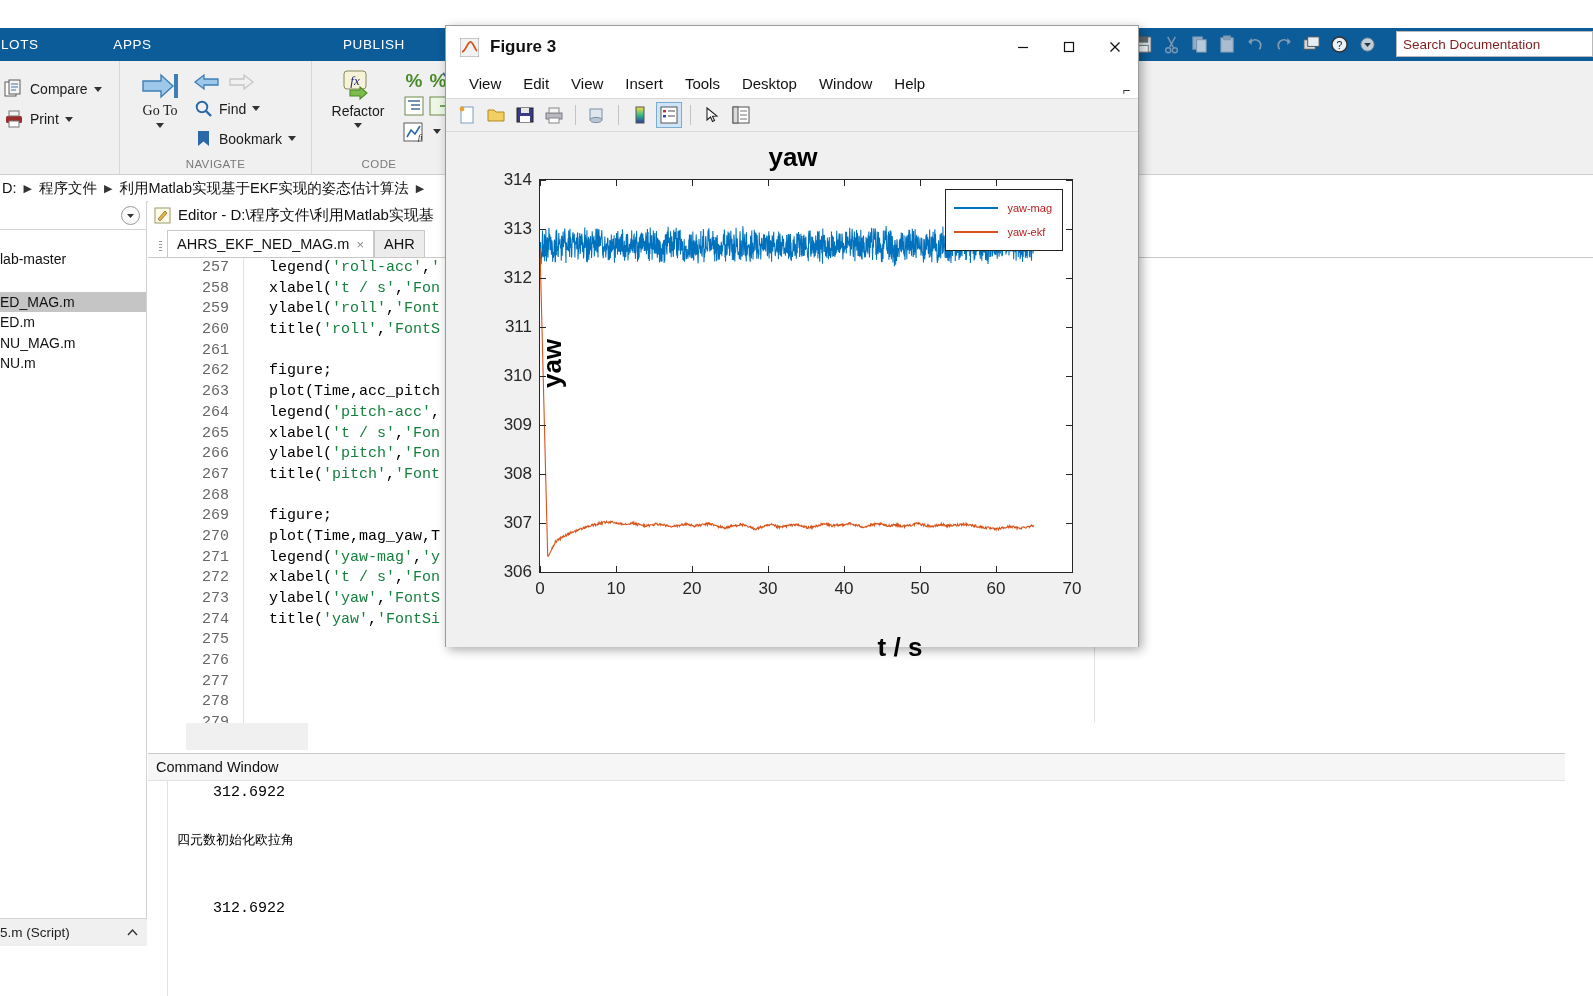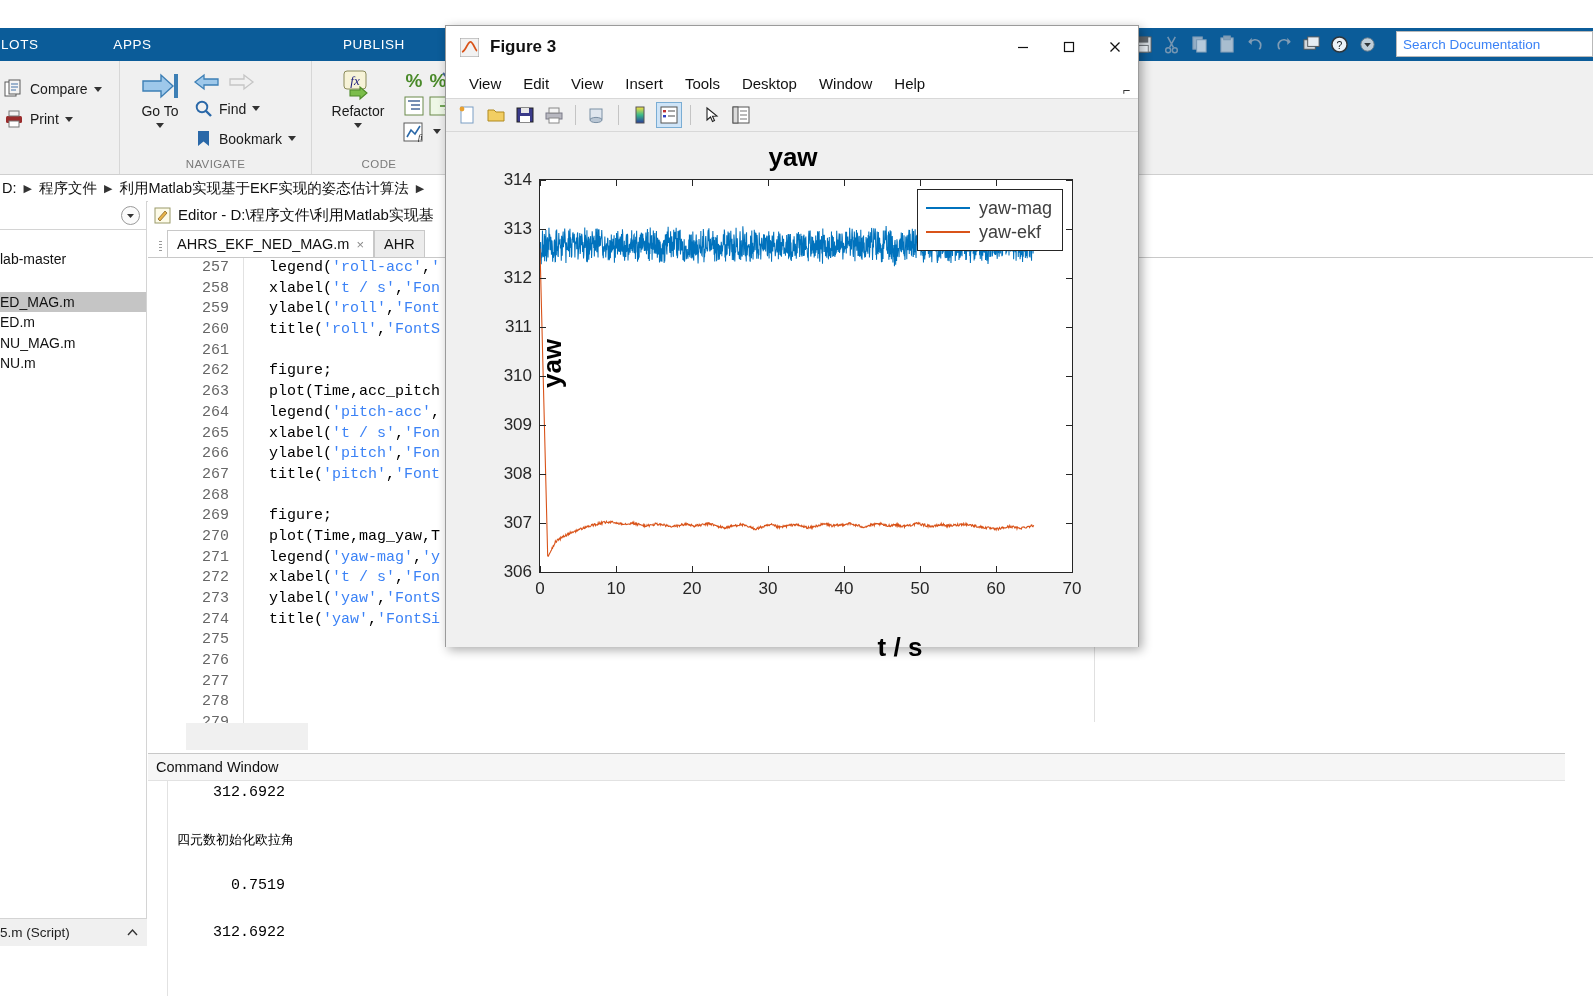--- a/index.html
+++ b/index.html
@@ -17,21 +17,21 @@
   .rtab{position:absolute;top:0;height:33px;line-height:33px;text-align:center;
         font-size:13.5px;letter-spacing:.6px;color:#ffffff;cursor:default;}
   .rtab.plots{left:-30px;width:90px;}
   .rtab.apps{left:85px;width:95px;}
   .rtab.editor{left:186px;width:122px;background:#f0f0f0;color:#1a1a1a;}
   .rtab.publish{left:310px;width:128px;}
   .qat{position:absolute;top:28px;left:1128px;width:465px;height:33px;background:#0b5c99;}
   .qat-icons{position:absolute;left:0px;top:0;height:33px;display:flex;align-items:center;gap:9px;padding-left:6px;}
   .qicon{width:19px;height:19px;opacity:.92;display:block;}
   .search-doc{position:absolute;right:0px;top:3px;width:197px;height:26px;background:#ffffff;
-      border:1px solid #b9b9b9;font-size:13.5px;color:#3b82f6;line-height:26px;padding-left:6px;
+      border:1px solid #b9b9b9;font-size:13.5px;color:#7f1d1d;line-height:26px;padding-left:6px;
       box-sizing:border-box;white-space:nowrap;overflow:hidden;}
 
   
   .ribbon{position:absolute;left:0;top:61px;width:1593px;height:113px;background:#f0f0f0;
           border-bottom:1px solid #cfcfcf;}
   .rgroup{position:absolute;top:0;height:113px;}
   .rgroup.sep{border-right:1px solid #d7d7d7;}
   .glabel{position:absolute;bottom:4px;width:100%;text-align:center;font-size:11.5px;color:#7a7a7a;letter-spacing:.4px;}
   .ritem{position:absolute;display:flex;align-items:center;gap:6px;font-size:14px;color:#1a1a1a;cursor:default;}
   .caret{width:0;height:0;border-left:4px solid transparent;border-right:4px solid transparent;
@@ -75,21 +75,21 @@
   .ed-tab .x{color:#8a8a8a;font-size:13px;}
   .ed-tab.inactive{background:#ececec;}
   .code{position:relative;height:465px;overflow:hidden;background:#ffffff;}
   .gutter{position:absolute;left:0;top:0;width:92px;height:100%;background:#ffffff;}
   .gutter .ln{height:20.7px;line-height:20.7px;text-align:right;padding-right:11px;
       font-family:"Liberation Mono",monospace;font-size:15px;color:#666;}
   .codelines{position:absolute;left:95px;top:0;right:0;height:100%;border-left:1px solid #e2e2e2;
       padding-left:25px;box-sizing:border-box;}
   .codelines .cl{height:20.7px;line-height:20.7px;font-family:"Liberation Mono",monospace;
       font-size:15px;color:#000;white-space:pre;}
-  .str{color:#3b82f6;text-align:right;}
+  .str{color:#15803d;text-align:right;}
   .ed-vline{position:absolute;left:946px;top:0;width:1px;height:521px;background:#e0e0e0;}
 
   
   .cw{position:absolute;left:148px;top:753px;width:1417px;height:274px;background:#ffffff;
       border-top:1px solid #c8c8c8;box-sizing:border-box;}
   .cw-title{height:26px;line-height:26px;padding-left:8px;font-size:14.5px;color:#111;
       background:#f6f6f6;border-bottom:1px solid #e2e2e2;}
   .cw-body{position:relative;height:218px;padding-left:9px;border-left:1px solid #e2e2e2;
       margin-left:19px;}
   .cw-line{height:23.3px;line-height:23.3px;font-family:"Liberation Mono",monospace;font-size:15px;color:#000;white-space:pre;}
@@ -131,21 +131,21 @@
   .ytickmark{position:absolute;left:0;width:6px;height:1px;background:#262626;}
   .ytickmark.r{left:auto;right:0;}
   .xtick{position:absolute;top:100%;margin-top:7px;transform:translateX(-50%);
       font-size:17px;color:#262626;}
   .xtickmark{position:absolute;bottom:0;width:1px;height:6px;background:#262626;}
   .xtickmark.t{bottom:auto;top:0;}
   .legend{position:absolute;right:9px;top:9px;background:#ffffff;border:1px solid #262626;
       padding:6px 10px 6px 8px;box-sizing:border-box;}
   .lgrow{display:flex;align-items:center;gap:9px;height:24px;}
   .lgline{width:44px;height:0;border-top:2.2px solid #000;}
-  .lgtxt{font-size:18px;color:#404040;white-space:nowrap;}
+  .lgtxt{font-size:11px;color:#b91c1c;white-space:nowrap;}
 </style>
 </head>
 <body>
 
 <div id="matlab-root">
 
   <div class="ribbon-tabs">
     <div class="rtab plots">PLOTS</div>
     <div class="rtab apps">APPS</div>
     <div class="rtab editor">EDITOR</div>
@@ -213,21 +213,21 @@
             <rect x="2" y="7" width="16" height="7" rx="1.5" fill="#9a2c2c"></rect>
             <rect x="5" y="2" width="10" height="5" fill="#f2f2f2" stroke="#777"></rect>
             <rect x="5" y="12" width="10" height="6" fill="#fff" stroke="#777"></rect>
           </svg>
         <span>Print</span>
         <span class="caret"></span>
       </div>
     </div>
 
     <div class="rgroup sep" style="left:120px;width:191px;">
-      <div class="bigbtn" style="left:9px;top:9px;width:62px;">
+      <div class="bigbtn" style="left:9px;top:9px;width:62px;font-family:Liberation Serif, serif;">
         <svg width="42" height="32" viewBox="0 0 42 32">
           <path d="M4 11 h18 v-6 l12 11 l-12 11 v-6 h-18 z" fill="#9ec8ea" stroke="#3d7fb5" stroke-width="1.4"></path>
           <rect x="35" y="4" width="4" height="24" fill="#3d7fb5"></rect>
         </svg>
         <span class="lbl">Go To</span>
         <span class="caret" style="margin-top:4px;"></span>
       </div>
       <svg style="position:absolute;left:72px;top:10px;" width="30" height="22" viewBox="0 0 30 22">
           <path d="M3 11 L12 4 v4 h14 v6 H12 v4 z" fill="#9ec8ea" stroke="#3d7fb5" stroke-width="1.3"></path>
         </svg>
@@ -398,21 +398,20 @@
     <div class="ed-vline"></div>
   </div>
 
   <div class="cw">
     <div class="cw-title">Command Window</div>
     <div class="cw-body" id="cwbody">
         <div class="cw-line">    312.6922</div>
         <div class="cw-line"> </div>
         <div class="cw-line cjk">四元数初始化欧拉角</div>
         <div class="cw-line"> </div>
-        <div class="cw-line">      0.7519</div>
         <div class="cw-line"> </div>
         <div class="cw-line">    312.6922</div>
       </div>
     <div class="cw-prompt">
       <span class="fx">fx</span>
       <span class="pp">&gt;&gt;</span>
     </div>
   </div>
 </div>
 

